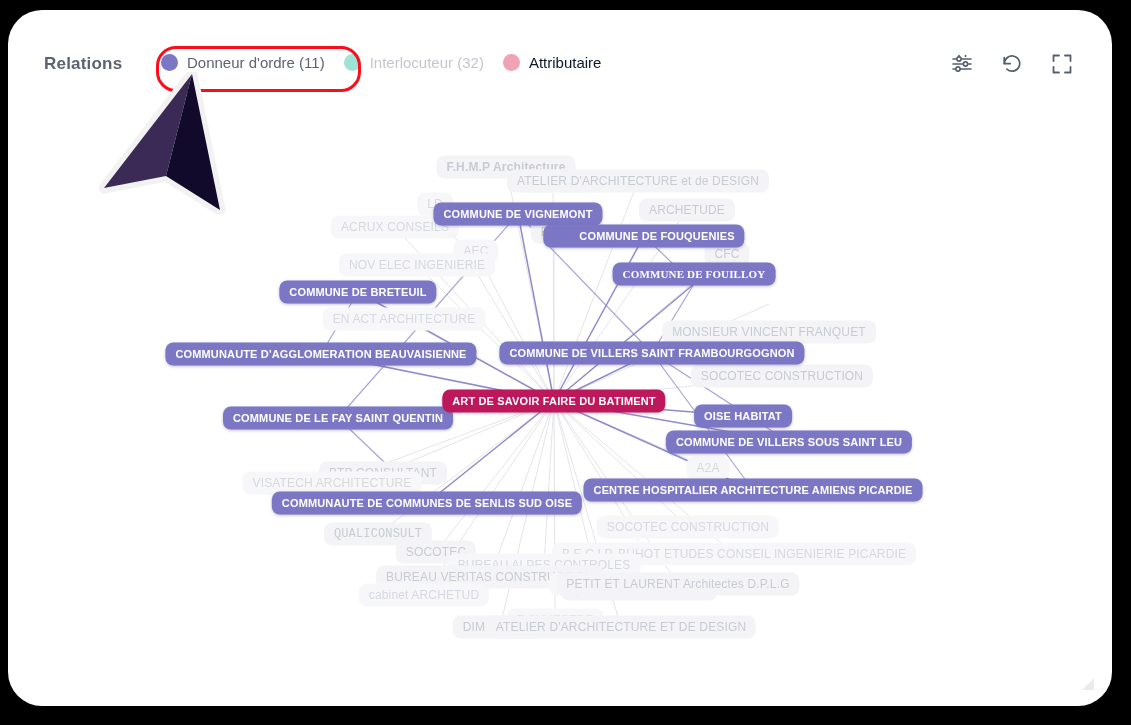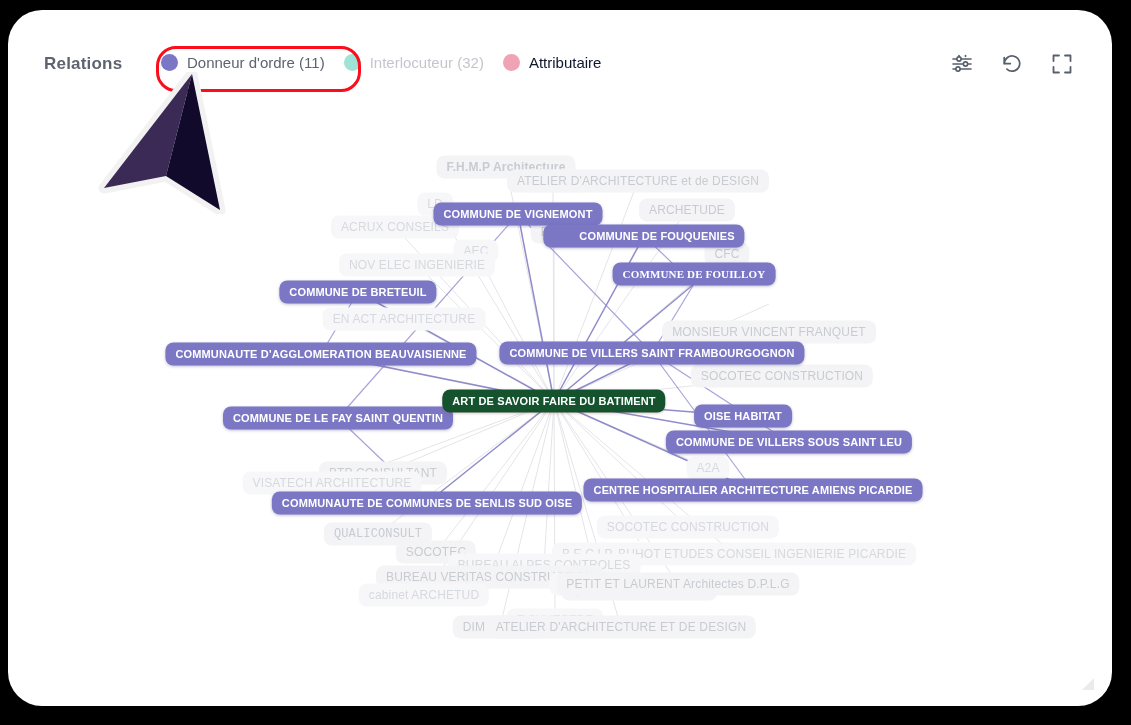--- a/index.html
+++ b/index.html
@@ -282,21 +282,21 @@
             <div class="node primary" style="left: 636px; top: 140px; padding-left: 36px;">COMMUNE DE FOUQUENIES</div>
             <div class="node primary" style="left: 686px; top: 178px; font-family: Liberation Serif, serif;">COMMUNE DE FOUILLOY</div>
             <div class="node primary" style="left: 350px; top: 196px; text-align: center;">COMMUNE DE BRETEUIL</div>
             <div class="node primary" style="left: 313px; top: 258px;">COMMUNAUTE D'AGGLOMERATION BEAUVAISIENNE</div>
             <div class="node primary" style="left: 644px; top: 257px;">COMMUNE DE VILLERS SAINT FRAMBOURGOGNON</div>
             <div class="node primary" style="left: 330px; top: 322px;">COMMUNE DE LE FAY SAINT QUENTIN</div>
             <div class="node primary" style="left: 735px; top: 320px;">OISE HABITAT</div>
             <div class="node primary" style="left: 781px; top: 346px;">COMMUNE DE VILLERS SOUS SAINT LEU</div>
             <div class="node primary" style="left: 745px; top: 394px;">CENTRE HOSPITALIER ARCHITECTURE AMIENS PICARDIE</div>
             <div class="node primary" style="left: 419px; top: 407px;">COMMUNAUTE DE COMMUNES DE SENLIS SUD OISE</div>
-            <div class="node center" style="left: 546px; top: 305px; background: #14532d;">ART DE SAVOIR FAIRE DU BATIMENT</div>
+            <div class="node center" style="left: 546px; top: 305px; background: #be185d;">ART DE SAVOIR FAIRE DU BATIMENT</div>
           </div>
       </div>
 
       <div class="resize-handle">
         <svg width="12" height="12" viewBox="0 0 12 12">
           <path d="M12 0 L12 12 L0 12 Z" fill="#e9ebee"></path>
         </svg>
       </div>
 
     </div>

